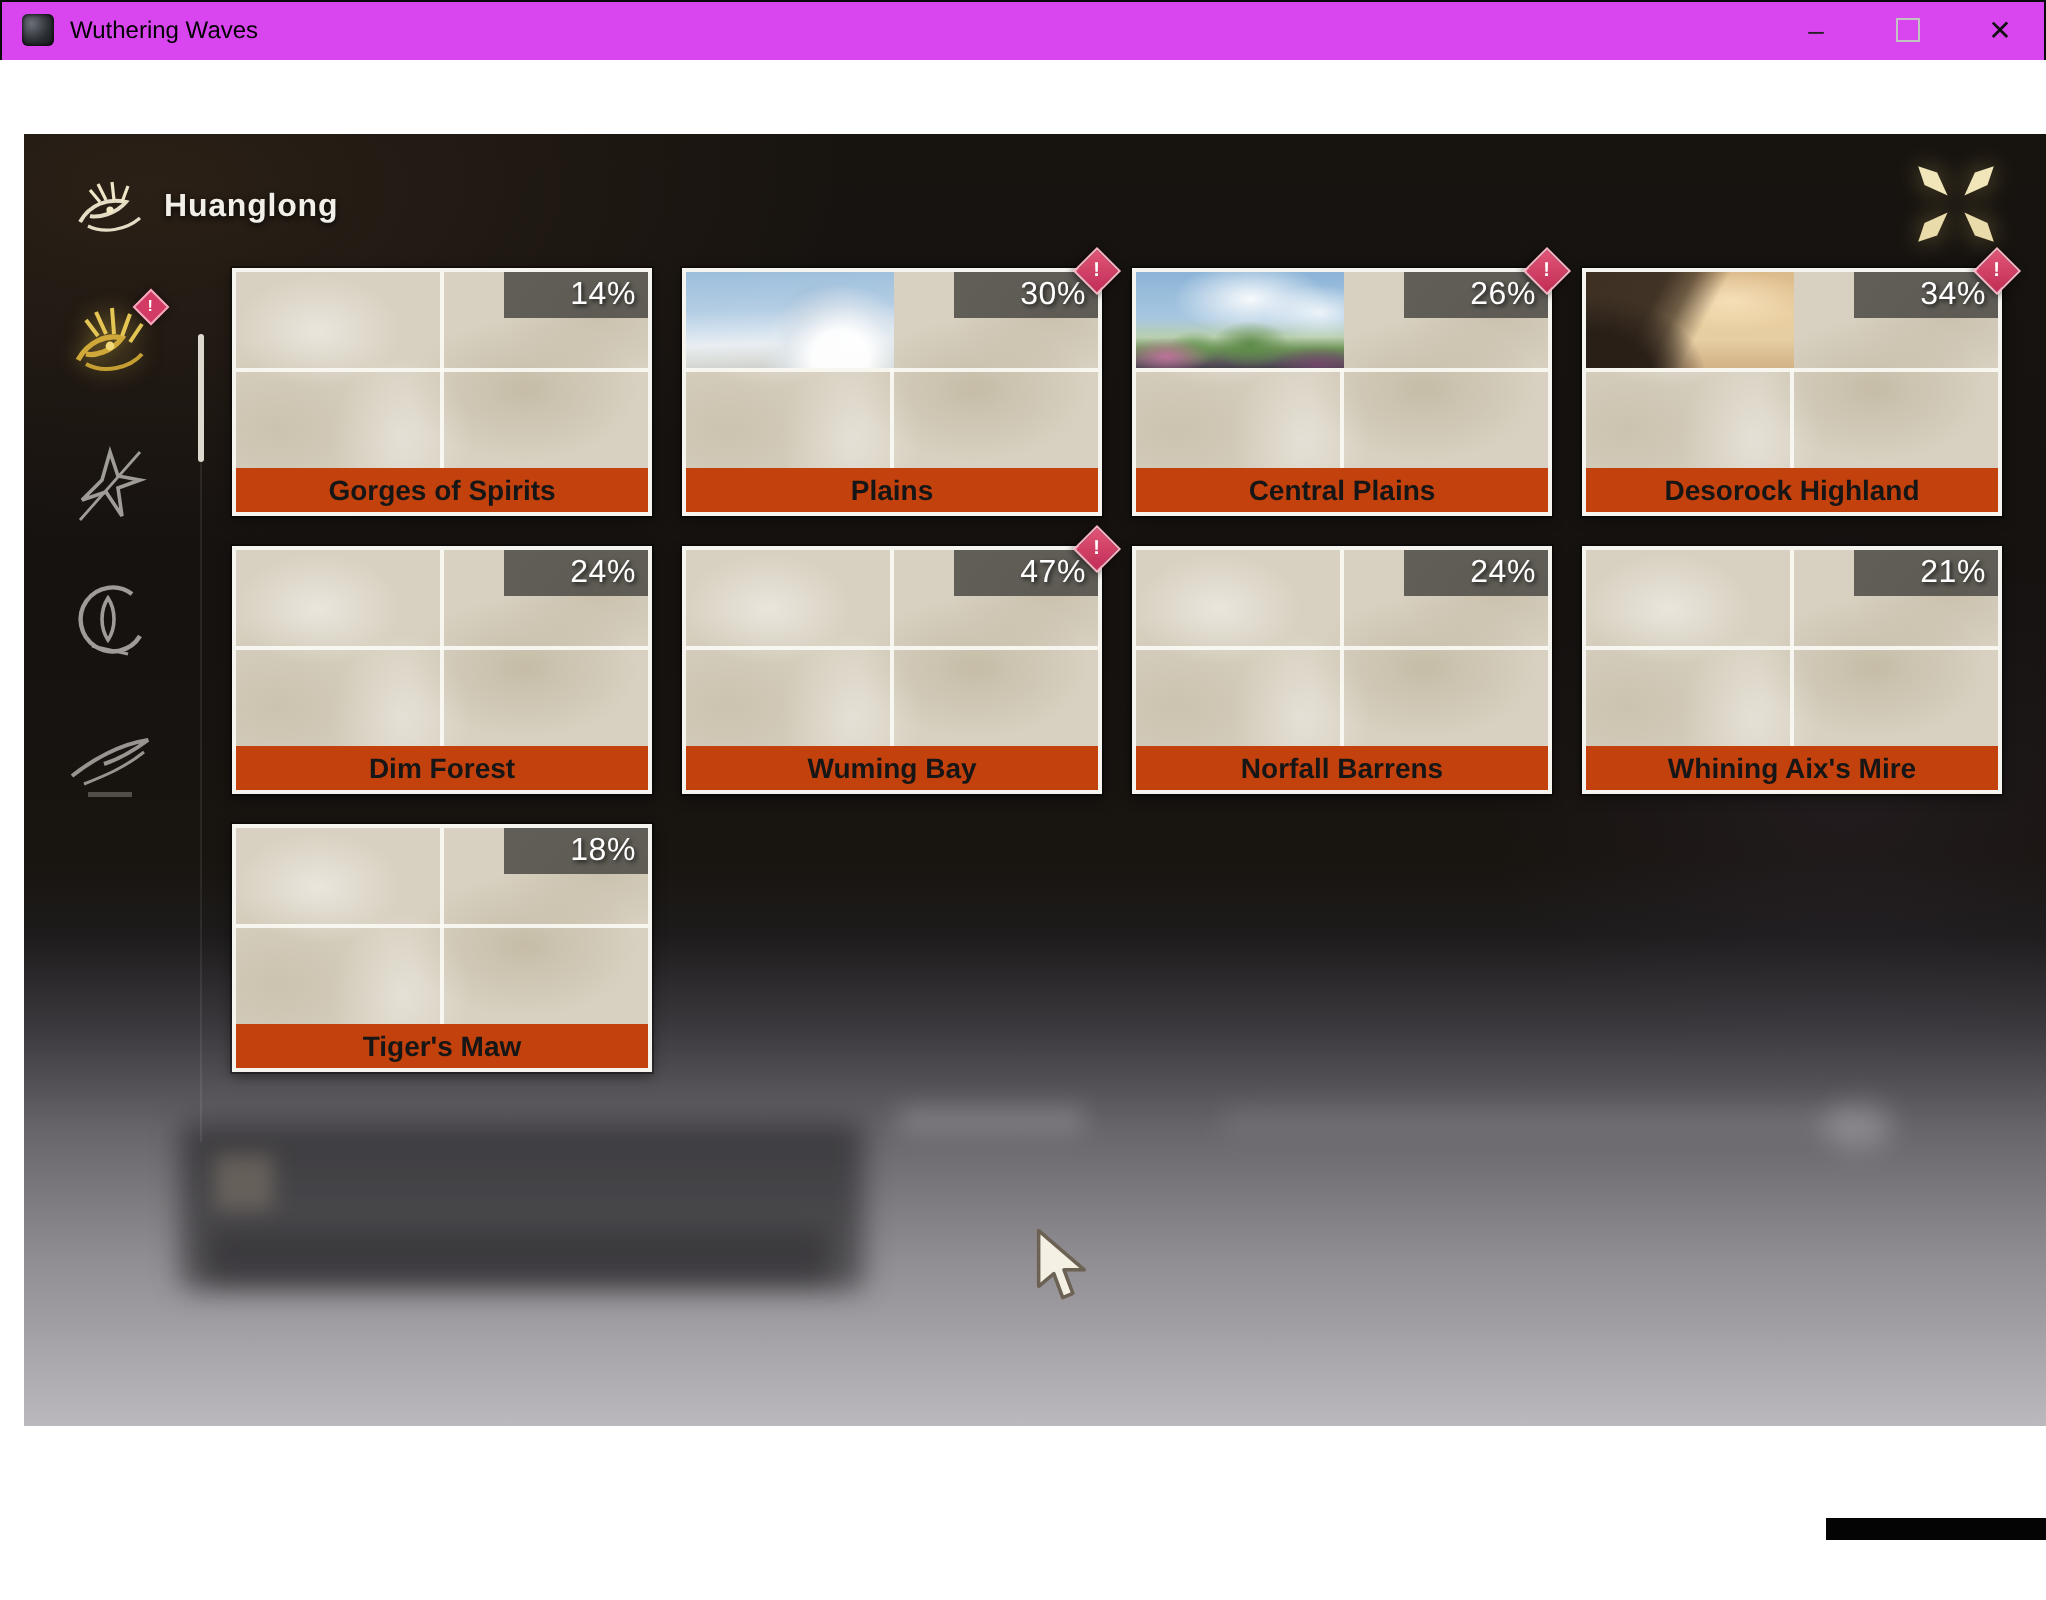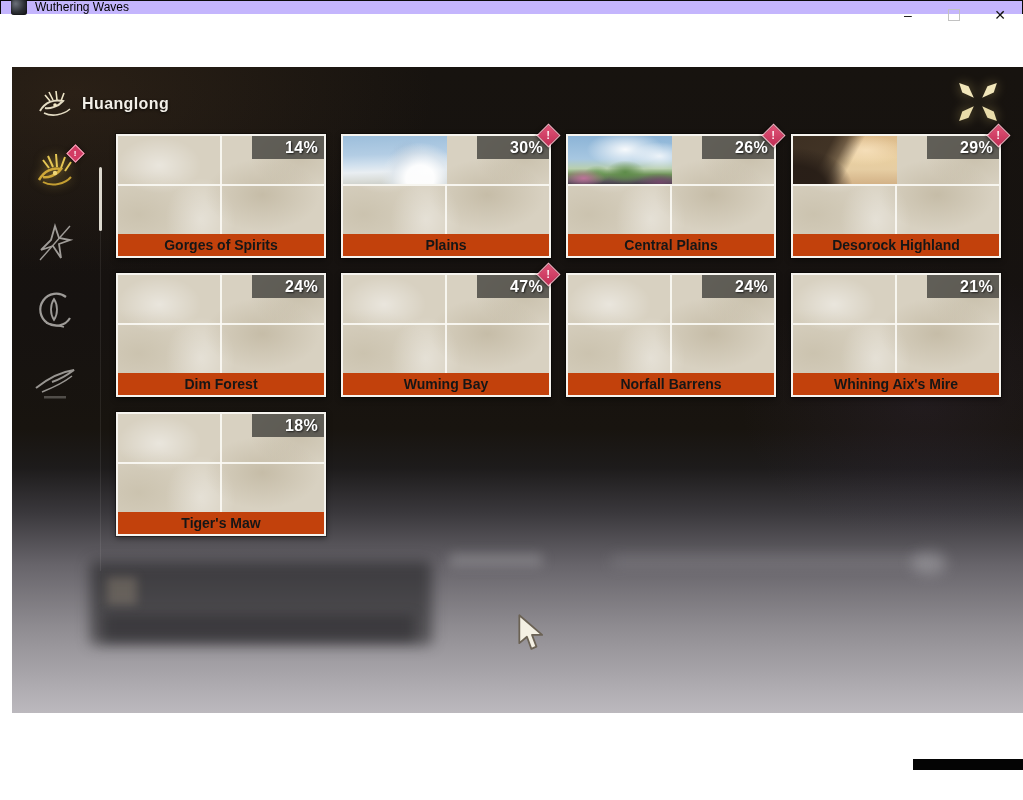--- a/index.html
+++ b/index.html
@@ -3,21 +3,21 @@
 <meta charset="utf-8">
 <style>
   html,body{margin:0;padding:0;background:#222;}
   .screen{
     position:relative;width:1023px;height:800px;overflow:hidden;
     font-family:"Liberation Sans",sans-serif;
     background:#fff;
   }
   
   .titlebar{
-    position:absolute;left:0;top:0;width:100%;height:14px;background:#c4b5fd;
+    position:absolute;left:0;top:0;width:100%;height:30px;background:#d946ef;
     box-shadow:inset 0 1px 0 #0a0a0a, inset 1px 0 0 #0a0a0a, inset -1px 0 0 #0a0a0a;
     display:flex;align-items:center;z-index:50;
   }
   .app-icon{
     width:16px;height:16px;margin-left:11px;border-radius:3px;
     background:radial-gradient(circle at 30% 30%, #6a6f78 0%, #2b2e33 55%, #121317 100%);
     box-shadow:inset 0 0 2px #000;
   }
   .titlebar-title{margin-left:8px;font-size:12px;color:#000;}
   .win-controls{position:absolute;right:0;top:0;height:30px;display:flex;}
@@ -98,21 +98,21 @@
     radial-gradient(50px 20px at 70% 30%, rgba(248,226,190,.85), transparent 75%),
     linear-gradient(to bottom,#dcba8a 0%,#e9cfa0 45%,#e6cda2 70%,#d3b287 100%);}
   .thumb-wuming{background:
     radial-gradient(45px 26px at 12% 58%, rgba(88,128,115,.92), transparent 75%),
     radial-gradient(55px 28px at 58% 52%, rgba(118,158,138,.88), transparent 75%),
     radial-gradient(50px 24px at 92% 58%, rgba(95,138,122,.85), transparent 75%),
     radial-gradient(40px 14px at 50% 78%, rgba(196,186,150,.85), transparent 75%),
     linear-gradient(to bottom,#cdde e2 0%,#cddee2 0%,#dae6e5 35%,#cfd5c3 68%,#c9c0a2 88%,#c0b596 100%);}
   .progress-badge{
     position:absolute;right:0;top:0;z-index:2;height:23px;min-width:52px;
-    background:rgba(70,68,64,.82);color:#fff;font-size:16px;font-weight:bold;
+    background:rgba(70,68,64,.82);color:#fff;font-size:16px;font-weight:normal;
     display:flex;align-items:center;justify-content:flex-end;
     padding:0 6px 0 14px;text-shadow:1px 1px 2px rgba(0,0,0,.7);letter-spacing:.3px;
   }
   .card-label{
     height:22px;background:#c2410c;display:flex;align-items:center;justify-content:center;
     font-size:14px;font-weight:bold;color:#161616;white-space:nowrap;
   }
   .notif-badge{
     position:absolute;right:-8px;top:-9px;width:15px;height:15px;transform:rotate(45deg);z-index:6;
     background:linear-gradient(135deg,#e05578,#c22d55);border:1px solid #f3b3c2;
@@ -246,21 +246,21 @@
         <div class="notif-badge">
             <span>!</span>
           </div>
       </div>
 
       <div class="card">
         <div class="map">
           <div class="thumb thumb-desorock"></div>
           <div class="vline"></div>
             <div class="hline"></div>
-          <div class="progress-badge">29%</div>
+          <div class="progress-badge">34%</div>
         </div>
         <div class="card-label">Desorock Highland</div>
         <div class="notif-badge">
             <span>!</span>
           </div>
       </div>
 
 
       <div class="card">
         <div class="map">

